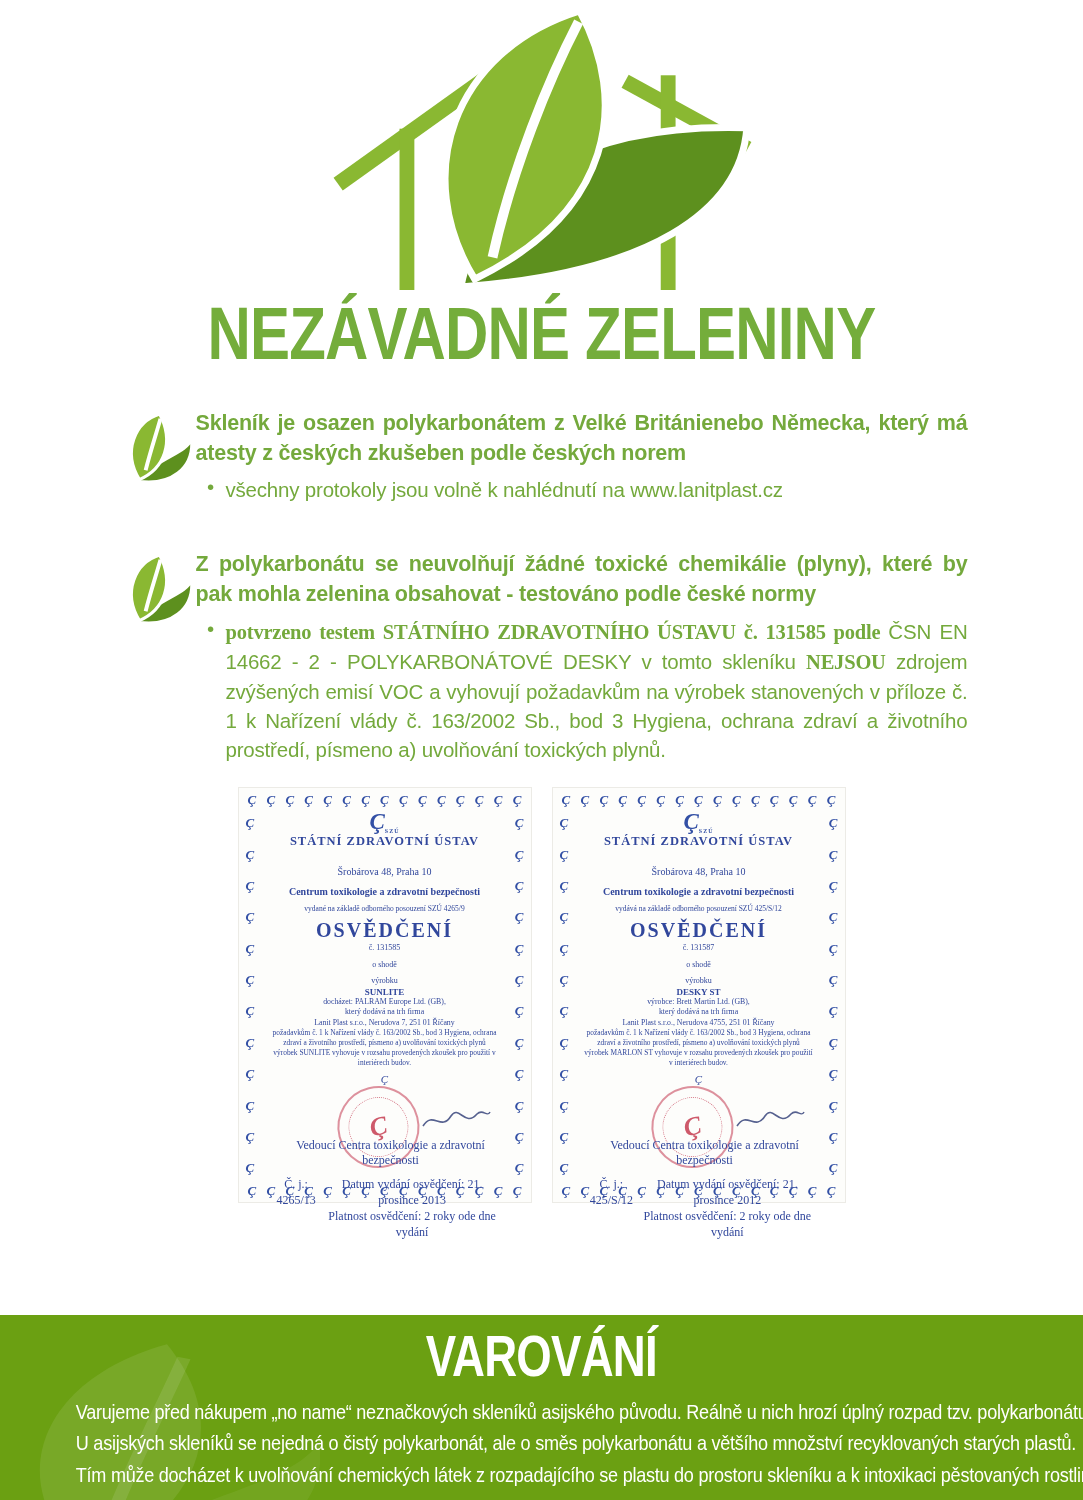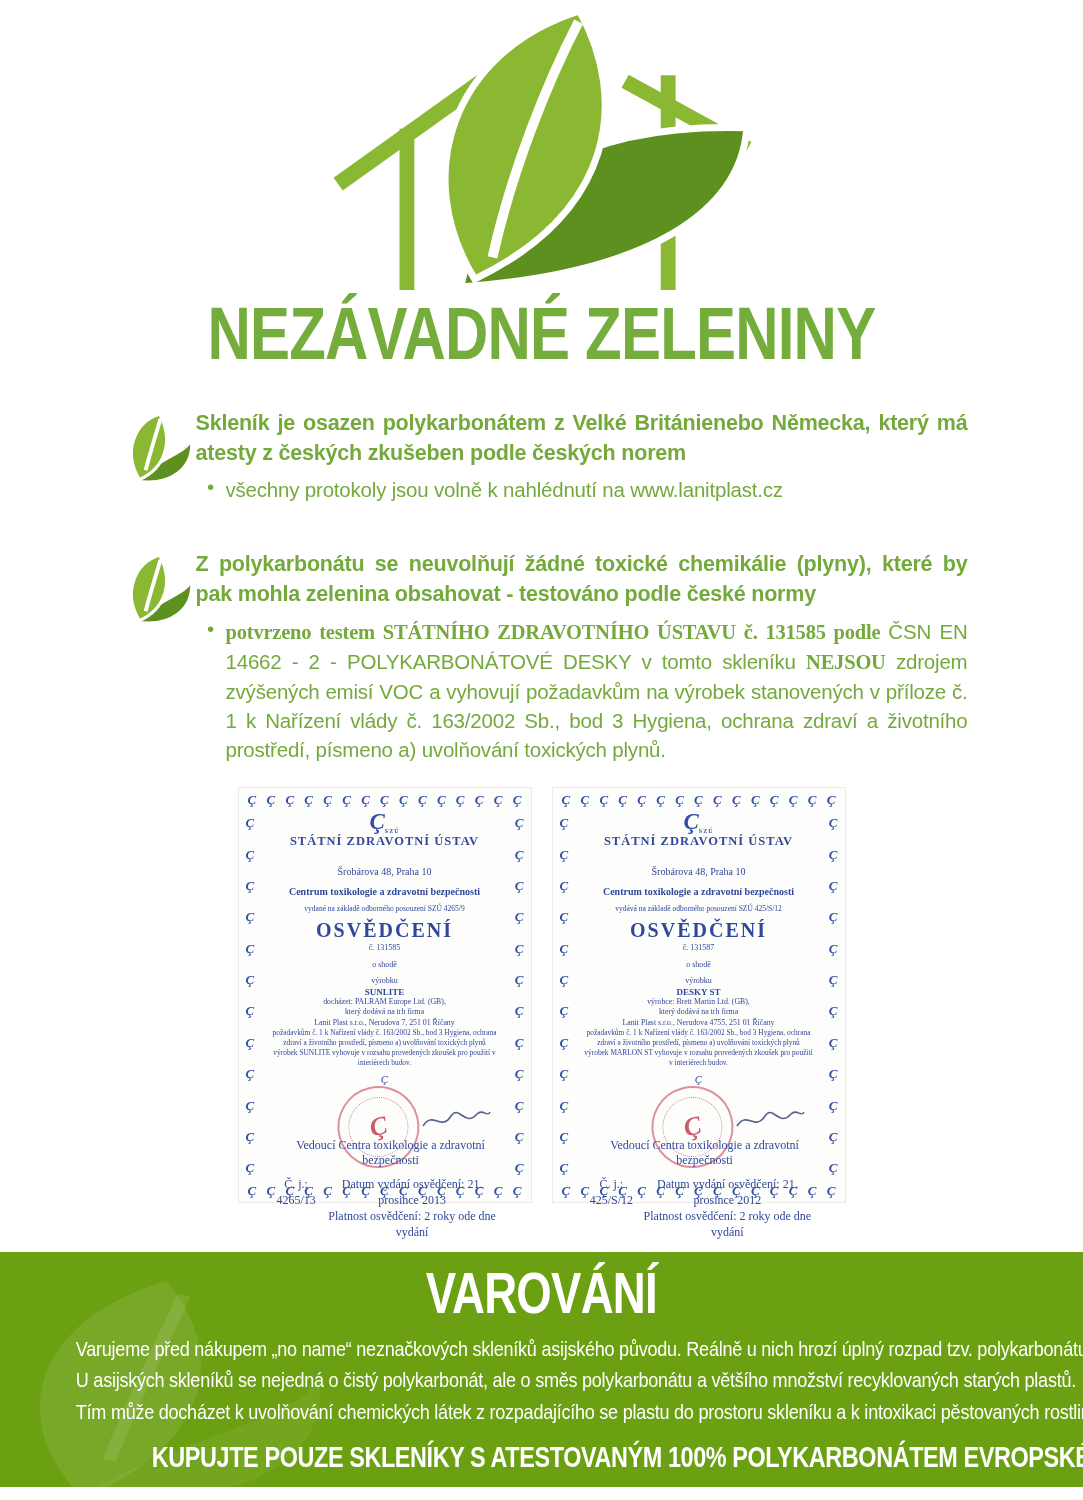--- a/index.html
+++ b/index.html
@@ -57,21 +57,21 @@
            width:78px; height:78px; border:2px solid rgba(200,74,95,.6); border-radius:50%; }
   .stamp::before { content:""; position:absolute; inset:9px; border:1px dotted rgba(200,74,95,.75); border-radius:50%; }
   .stamp-core { position:absolute; inset:0; display:flex; align-items:center; justify-content:center;
                 font-size:26px; font-weight:bold; font-style:italic; color:rgba(198,60,80,.85); }
   .signature { position:absolute; right:10px; top:16px; }
   .stamp-caption { position:absolute; left:12px; right:0; bottom:6px; font-size:12px; filter:blur(.45px); }
   .cert-footer { display:flex; justify-content:space-between; margin-top:2px; font-size:12px;
                  filter:blur(.45px); text-align:center; line-height:1.35; }
 
   
-  .footer { position:absolute; left:0; right:0; bottom:13px; height:235px; background:#6ba012; color:#fff; overflow:hidden; }
+  .footer { position:absolute; left:0; right:0; bottom:0; height:185px; background:#6ba012; color:#fff; overflow:hidden; }
   .footer-title { position:relative; text-align:center; margin-top:12px; font-size:57px; font-weight:bold; line-height:1.05; }
   .footer-para { position:relative; margin-top:9px; text-align:center; font-size:21px; line-height:1.5; }
   .para-line { white-space:nowrap; transform:scaleX(.86); transform-origin:center; letter-spacing:-0.3px; }
   .footer-cta { position:relative; margin-top:13px; text-align:center; font-size:30px; font-weight:bold; }
   .footer-cta .squeeze { transform:scaleX(.78); letter-spacing:-0.5px; }
   .watermark { position:absolute; left:-20px; top:20px; }
 </style>
 </head>
 <body>
 

